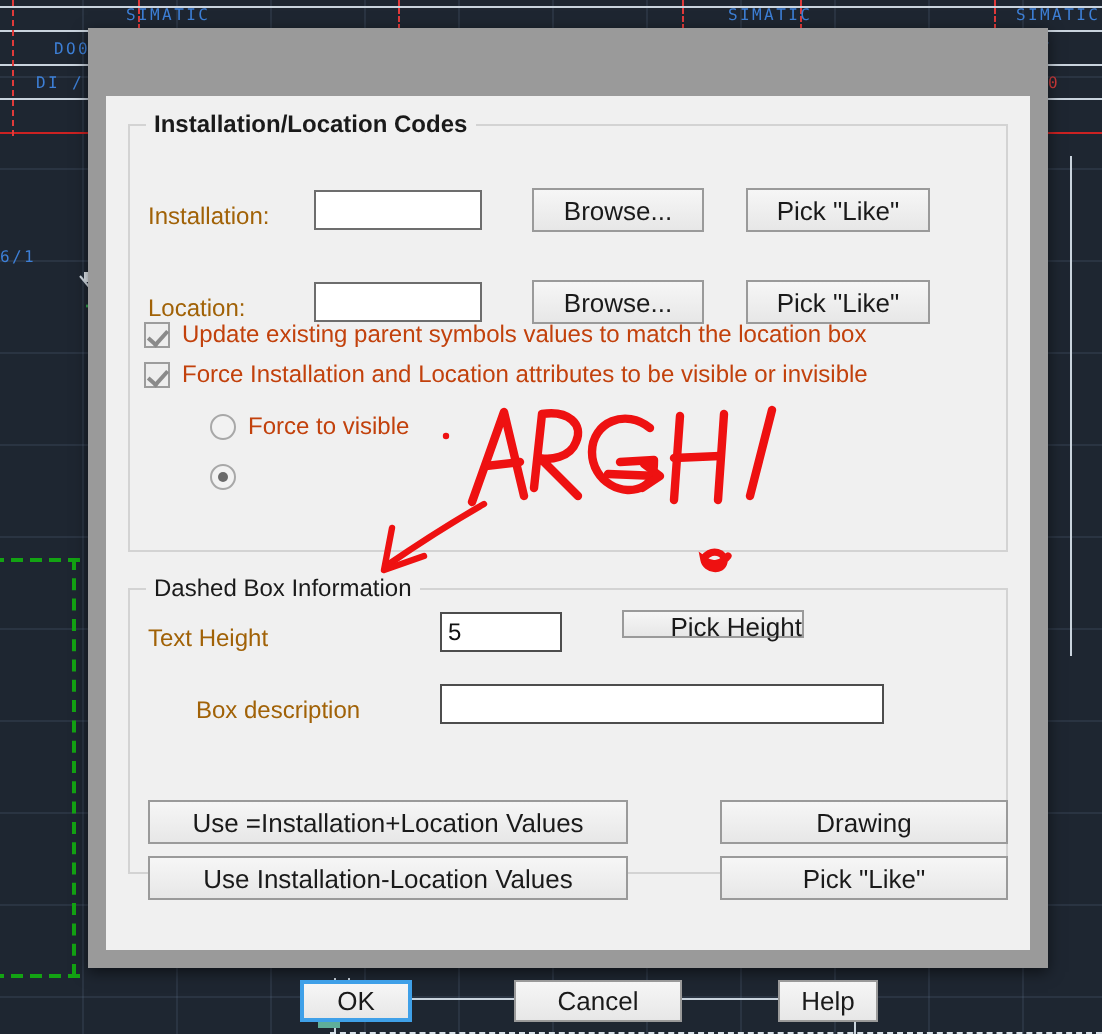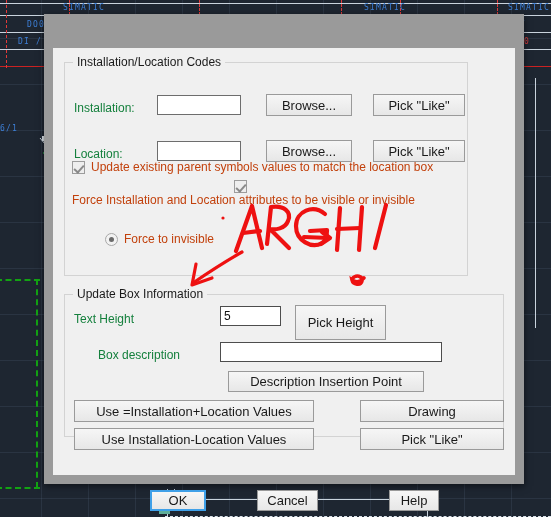--- a/index.html
+++ b/index.html
@@ -162,21 +162,21 @@
     background: #f0f0f0;
     padding: 0 4px;
     font-size: 12px;
     color: #1a1a1a;
     white-space: nowrap;
   }
 
   .dlg-label {
     position: absolute;
     font-size: 12px;
-    color: #15803d;
+    color: #a16207;
     white-space: nowrap;
   }
   .dlg-input {
     position: absolute;
     background: #ffffff;
     border: 1px solid #6d6d6d;
     box-sizing: border-box;
     font-family: "Liberation Sans", sans-serif;
     font-size: 12px;
     color: #111;
@@ -324,69 +324,71 @@
   <div class="cad-vline" style="left:427px; top:499px; height:18px;"></div>
   <div class="cad-chip" style="left:159px; top:504px;"></div>
   <div class="cad-dash-white-h" style="left:165px; top:516px; width:386px;"></div>
 </div>
 
 <div id="dialog">
 
 
   <div id="dialog-body">
 
-    <div class="groupbox" style="left:11px; top:14px; width:404px; height:214px;">
+    <div class="groupbox" style="left:11px; top:14px; width:440px; height:214px;font-weight:bold;">
       <div class="group-legend">Installation/Location Codes</div>
     </div>
 
     <div class="dlg-label" style="left:21px; top:53px;">Installation:</div>
     <input class="dlg-input" style="left: 104px; top: 47px; width: 84px; height: 20px;" value="">
     <button class="dlg-button" style="left:213px; top:46px; width:86px; height:22px;">Browse...</button>
     <button class="dlg-button" style="left:320px; top:46px; width:92px; height:22px;">Pick "Like"</button>
 
     <div class="dlg-label" style="left:21px; top:99px;">Location:</div>
     <input class="dlg-input" style="left: 104px; top: 93px; width: 84px; height: 20px;" value="">
     <button class="dlg-button" style="left:213px; top:92px; width:86px; height:22px;">Browse...</button>
     <button class="dlg-button" style="left:320px; top:92px; width:92px; height:22px;">Pick "Like"</button>
 
     <div class="check-row" style="left:19px; top:112px;">
       <span class="checkbox-box checked"></span>
       <span class="ctl-text">Update existing parent symbols values to match the location box</span>
     </div>
 
-    <div class="check-row" style="left:19px; top:132px;flex-direction:column;">
+    <div class="check-row" style="left:19px; top:132px;">
       <span class="checkbox-box checked"></span>
       <span class="ctl-text">Force Installation and Location attributes to be visible or invisible</span>
     </div>
 
+    <div class="radio-row" style="left:52px; top:158px;">
+      <span class="radio-dot"></span>
+      <span class="ctl-text">Force to visible</span>
+    </div>
 
     <div class="radio-row" style="left:52px; top:184px;">
       <span class="radio-dot selected"></span>
-      <span class="ctl-text">Force to invisible</span>
     </div>
 
     <div class="groupbox" style="left:11px; top:246px; width:440px; height:143px;">
-      <div class="group-legend">Update Box Information</div>
+      <div class="group-legend">Dashed Box Information</div>
     </div>
 
     <div class="dlg-label" style="left:21px; top:264px;">Text Height</div>
     <input class="dlg-input focused" style="left: 167px; top: 258px; width: 61px; height: 20px;" value="5">
-    <button class="dlg-button" style="left:242px; top:257px; width:91px; height:35px;">Pick Height</button>
+    <button class="dlg-button" style="left:258px; top:257px; width:91px; height:14px;text-align:right;">Pick Height</button>
 
     <div class="dlg-label" style="left:21px; top:300px;margin-left:24px;">Box description</div>
     <input class="dlg-input focused" style="left: 167px; top: 294px; width: 222px; height: 20px;" value="">
-    <button class="dlg-button" style="left:175px; top:323px; width:196px; height:21px;">Description Insertion Point</button>
 
     <button class="dlg-button" style="left:21px; top:352px; width:240px; height:22px;">Use =Installation+Location Values</button>
     <button class="dlg-button" style="left:307px; top:352px; width:144px; height:22px;">Drawing</button>
     <button class="dlg-button" style="left:21px; top:380px; width:240px; height:22px;">Use Installation-Location Values</button>
     <button class="dlg-button" style="left:307px; top:380px; width:144px; height:22px;">Pick "Like"</button>
 
     <button class="dlg-button default" style="left:97px; top:442px; width:56px; height:21px;">OK</button>
-    <button class="dlg-button" style="left:204px; top:442px; width:61px; height:21px;">Cancel</button>
+    <button class="dlg-button" style="left:204px; top:442px; width:84px; height:21px;">Cancel</button>
     <button class="dlg-button" style="left:336px; top:442px; width:50px; height:21px;">Help</button>
   </div>
 </div>
 
 <div id="annotation-layer">
   <svg width="551" height="517">
     <g fill="none" stroke="#ee1111" stroke-width="4.2" stroke-linecap="round" stroke-linejoin="round">
 
       <path d="M236,251 L252,206 L262,248"></path>
       <path d="M243,233 L260,231"></path>

